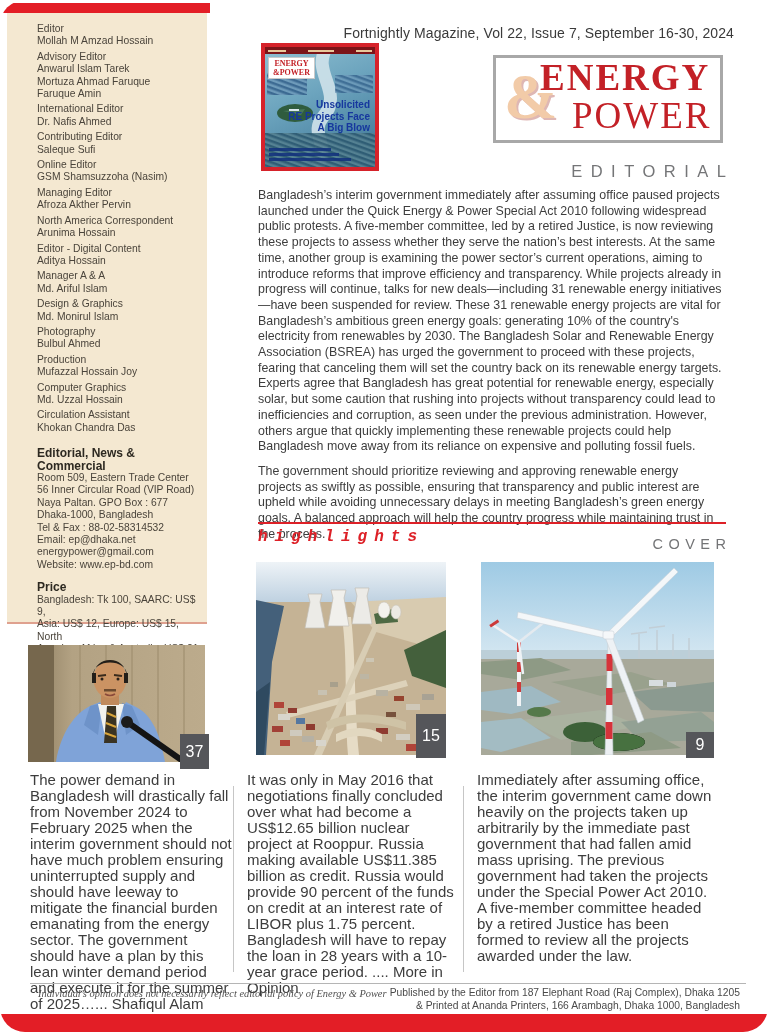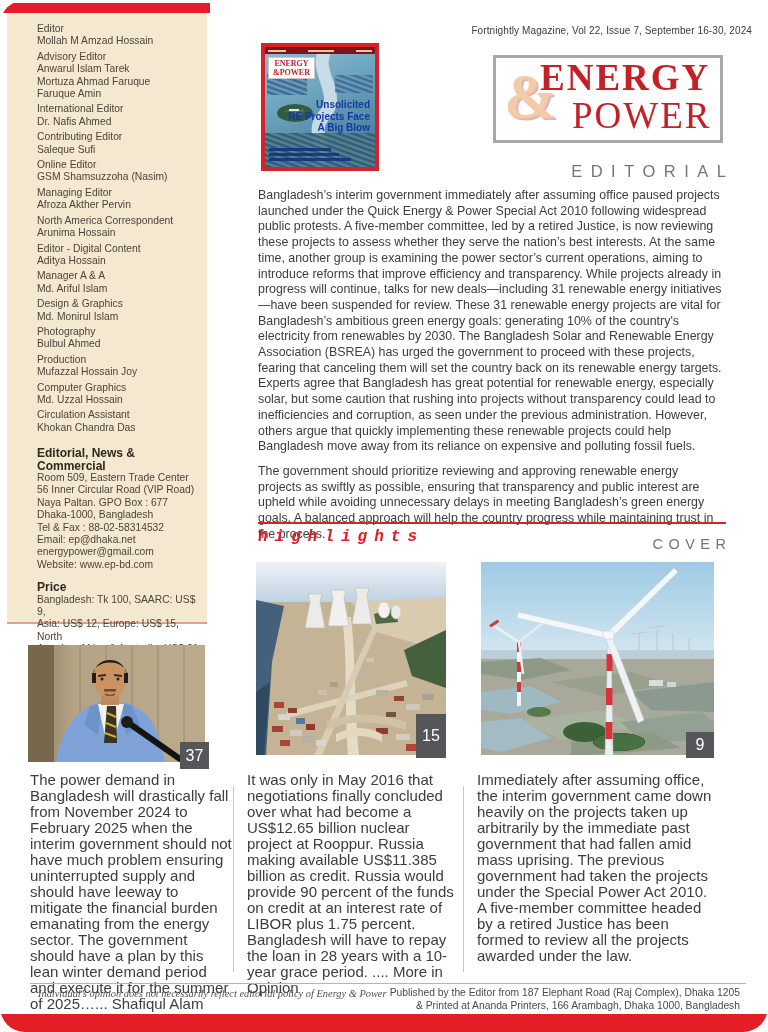--- a/index.html
+++ b/index.html
@@ -14,21 +14,21 @@
   
   .sidebar{left:7px;top:13px;width:200px;height:611px;background:#f4e8d1;
            border-bottom:2px solid #dfa18f;box-sizing:border-box;
            padding:10px 8px 0 30px;color:#4a443b;font-size:10.3px;line-height:12.4px;}
   .staff-entry{margin-bottom:3px;}
   .side-bold{font-weight:bold;color:#2d2921;font-size:12px;}
   .contact-block{margin-top:13px;}
   .price-block{margin-top:10px;}
 
   
-  .issue-line{top:25px;right:16px;font-size:10px;color:#3a3a3a;letter-spacing:0.1px;}
+  .issue-line{top:25px;right:34px;font-size:14px;color:#3a3a3a;letter-spacing:0.1px;}
   .logo-box{left:493px;top:55px;width:230px;height:88px;border:3px solid #a8a8a8;
             background:#fff;box-sizing:border-box;}
   .logo-energy{position:absolute;left:44px;top:-2px;font-family:"Liberation Serif",serif;
                font-weight:bold;font-size:37px;color:#c32127;letter-spacing:2px;}
   .logo-amp{position:absolute;left:8px;top:2px;font-family:"Liberation Serif",serif;
             font-weight:bold;font-size:64px;color:#f2cba8;
             text-shadow:2px 2px 0 rgba(160,50,40,.35);}
   .logo-power{position:absolute;left:76px;top:36px;font-family:"Liberation Serif",serif;
               font-weight:normal;font-size:37px;color:#c32127;letter-spacing:2px;}
   .editorial-label{top:162px;right:42px;font-size:16.5px;letter-spacing:8.5px;
@@ -59,21 +59,21 @@
   .cover-label{top:536px;right:42px;font-size:14.5px;letter-spacing:5.5px;margin-right:-5.5px;
                color:#737476;}
 
   
   .photo{overflow:visible;}
   .photo svg{display:block;}
   .badge{position:absolute;background:#55565a;color:#fff;display:flex;align-items:center;
          justify-content:center;font-size:16px;}
   .badge-15{width:30px;height:44px;right:0;bottom:-3px;}
   .badge-9{width:28px;height:26px;right:0;bottom:-3px;}
-  .badge-37{width:29px;height:27px;right:-4px;bottom:-7px;margin-top:28px;}
+  .badge-37{width:29px;height:35px;right:-4px;bottom:-7px;margin-top:28px;}
 
   
   .col-text{font-size:15px;line-height:16px;color:#3d3d3d;}
   .col-1{left:30px;top:772px;width:202px;}
   .col-2{left:247px;top:772px;width:210px;}
   .col-3{left:477px;top:772px;width:236px;}
   .v-divider{width:1px;background:#c6c6c6;top:786px;height:186px;}
   .vd-1{left:233px;}
   .vd-2{left:463px;}
 

